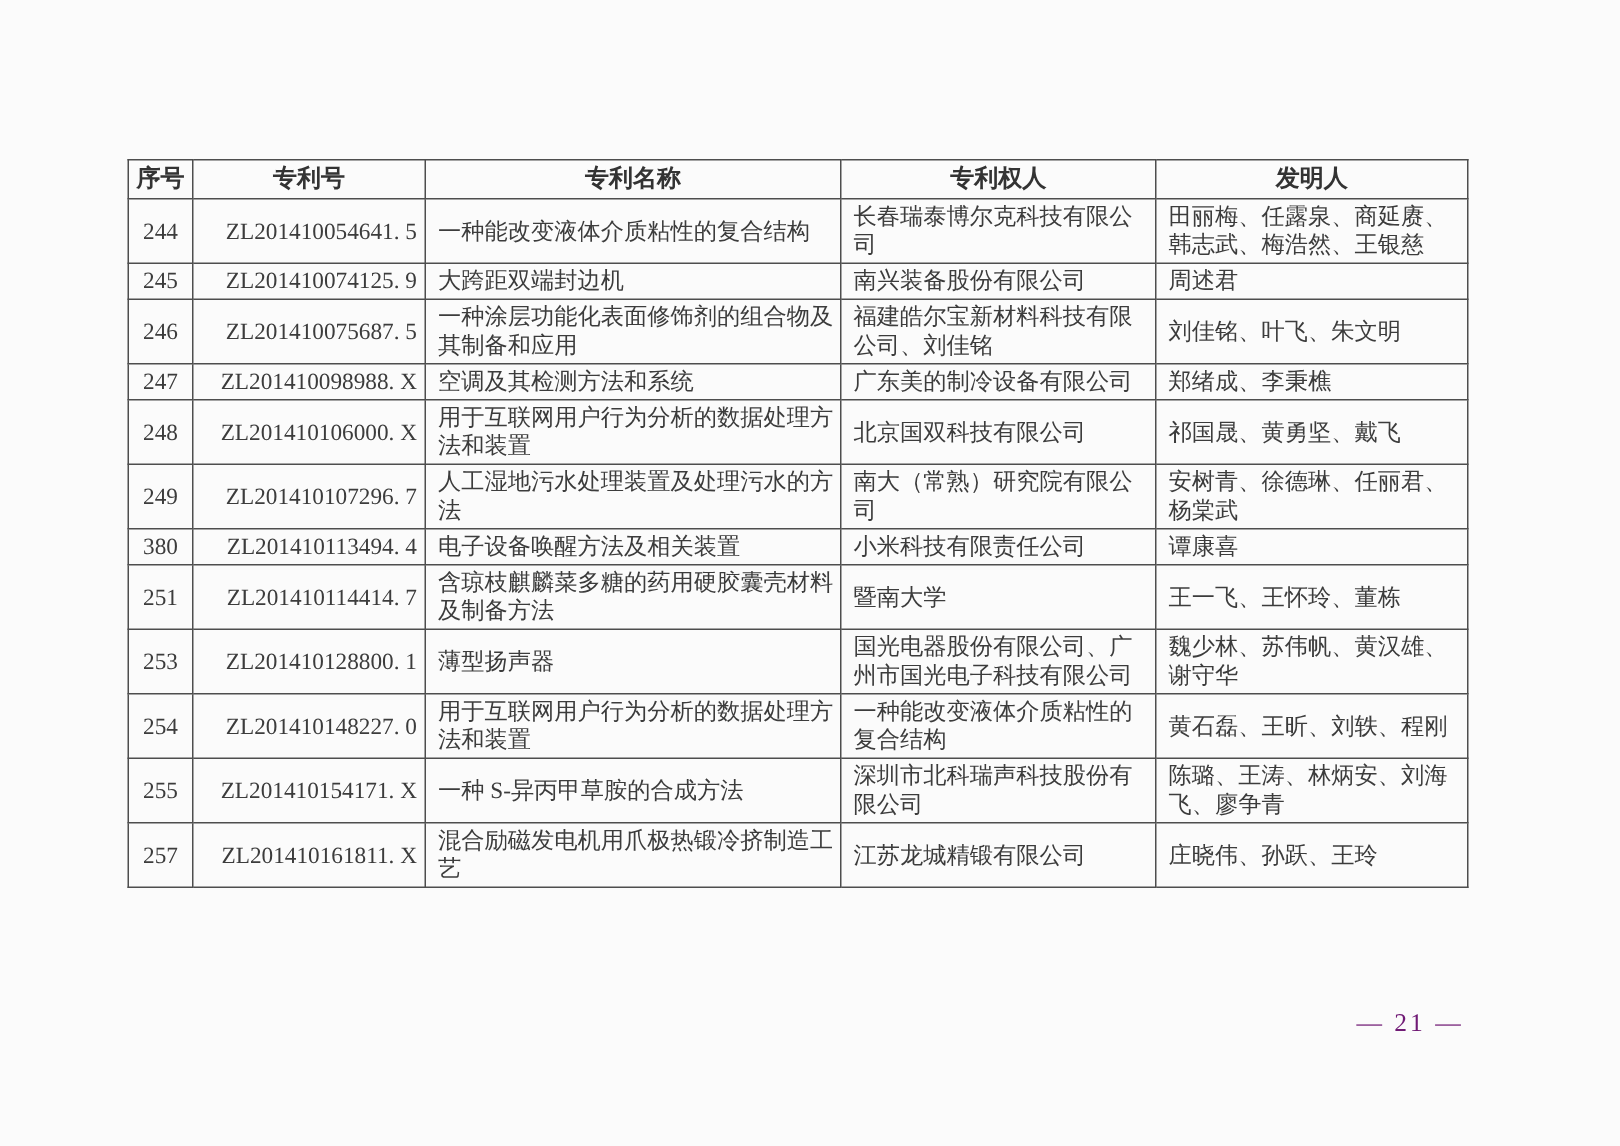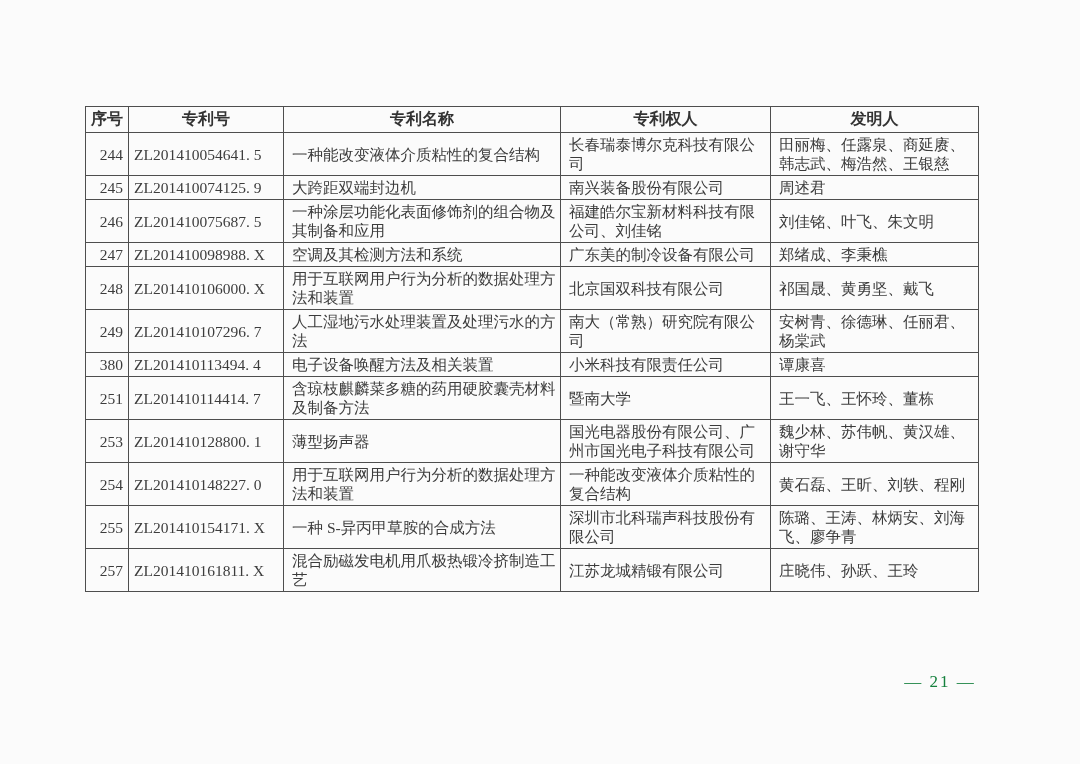--- a/index.html
+++ b/index.html
@@ -33,31 +33,31 @@
     text-align: center;
     height: 26px;
     color: #333;
   }
   .patent-table td {
     font-size: 15.5px;
     line-height: 19px;
     padding: 2px 5px;
     color: #3c3c3c;
   }
-  td.c-serial { text-align: right; height: 24px; }
-  td.c-patno  { text-align: left; white-space: nowrap; margin-left: 40px; }
+  td.c-serial { text-align: center; height: 24px; }
+  td.c-patno  { text-align: right; white-space: nowrap; margin-left: 40px; }
   td.c-title, td.c-assignee, td.c-inventors { text-align: left; padding-left: 8px; padding-right: 4px; }
   .page-number {
     position: absolute;
     left: 885px;
     top: 672px;
     width: 110px;
     text-align: center;
     font-size: 17px;
-    color: #15803d;
+    color: #701a75;
     letter-spacing: 2px;
   }
 </style>
 </head>
 <body>
 
 <div class="page">
 
   <table class="patent-table">
     <colgroup>

